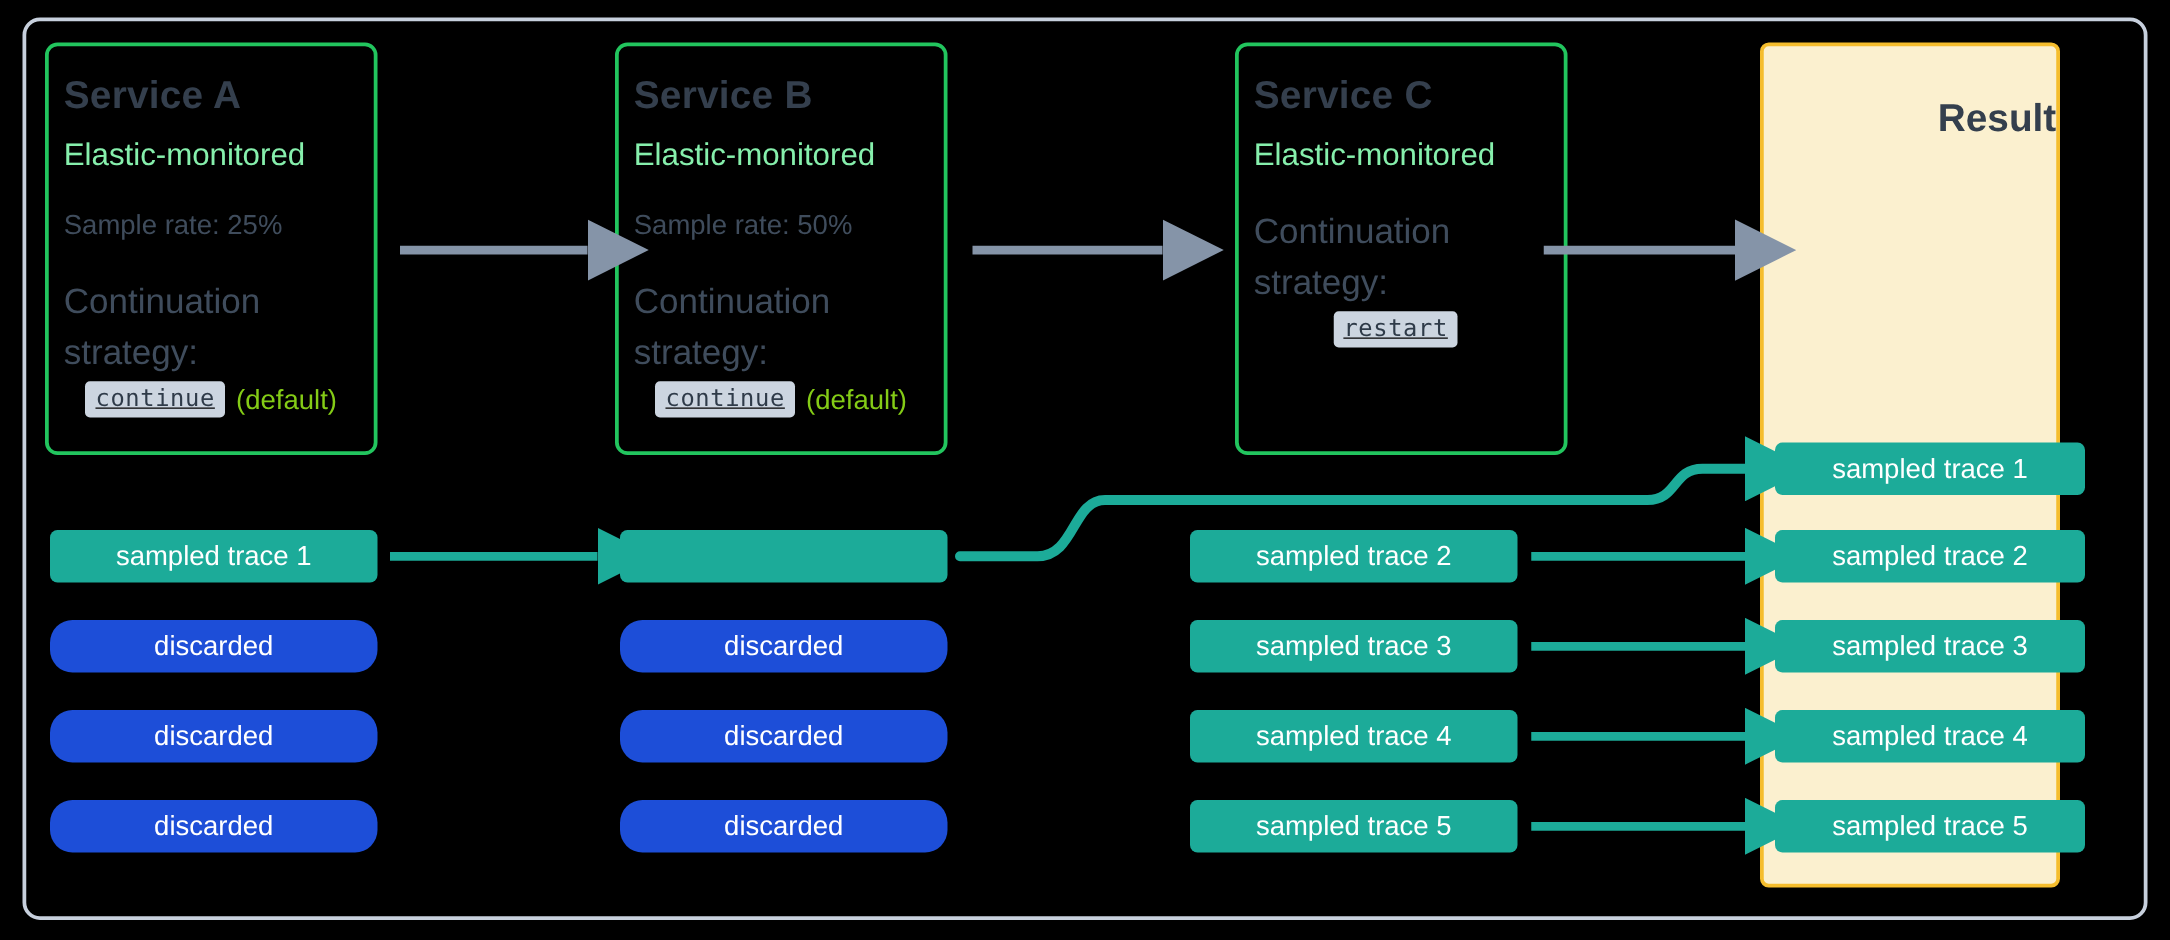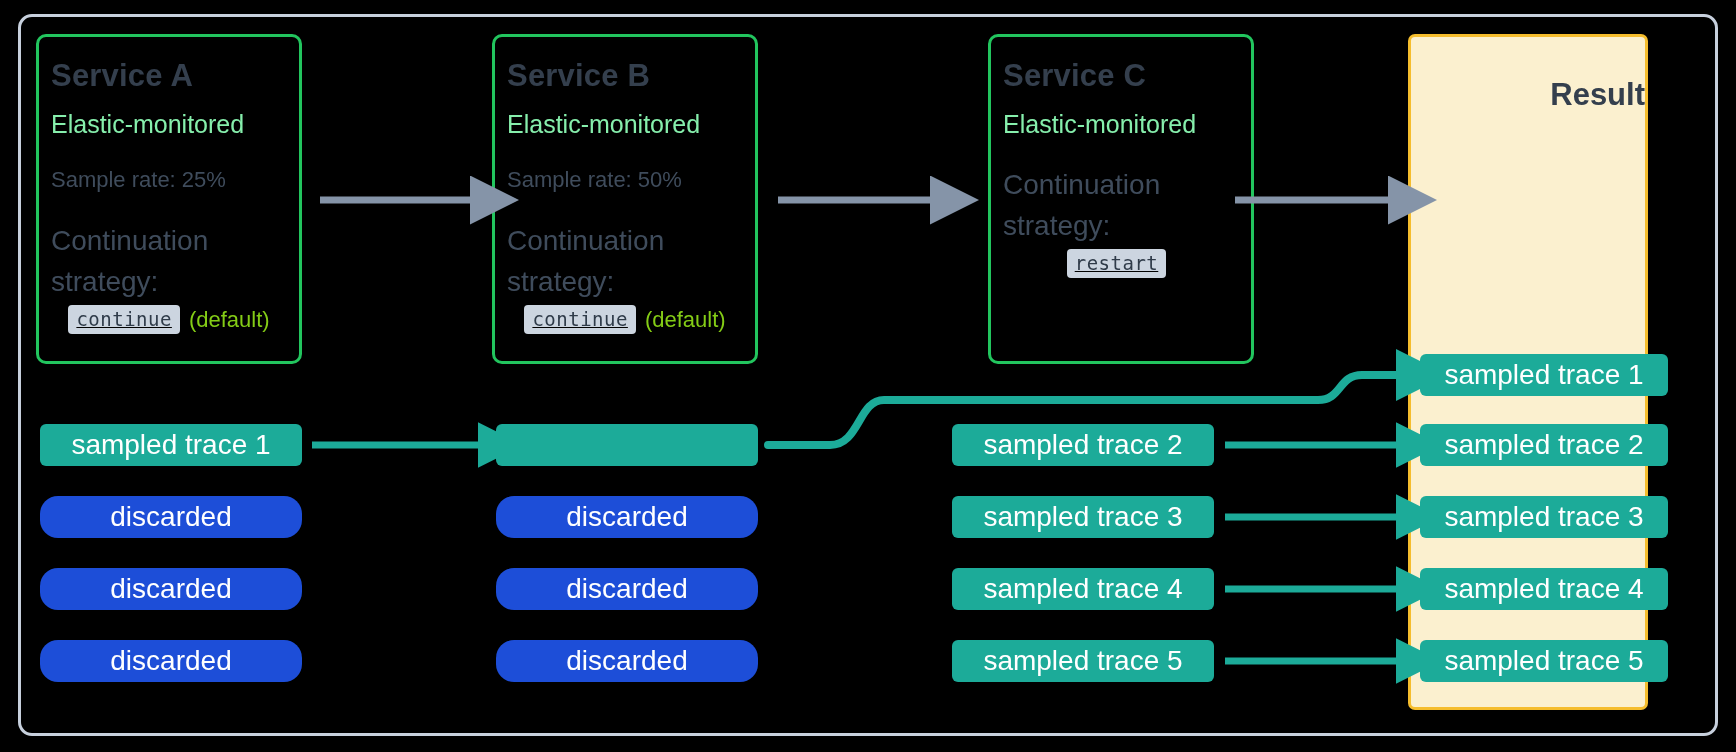--- a/index.html
+++ b/index.html
@@ -114,21 +114,21 @@
 
   
   .bar {
     position: absolute;
     height: 42px;
     border-radius: 6px;
     display: flex;
     align-items: center;
     justify-content: center;
     color: #ffffff;
-    font-size: 28px;
+    font-size: 22px;
     line-height: 1;
     white-space: nowrap;
   }
   .bar.teal { background: #1cab99; }
   .bar.red  { background: #1d4ed8; border-radius: 18px; }
 
   
   .col-a { left: 40px;  width: 262px; }
   .col-b { left: 496px; width: 262px; }
   .col-c { left: 952px; width: 262px; }

